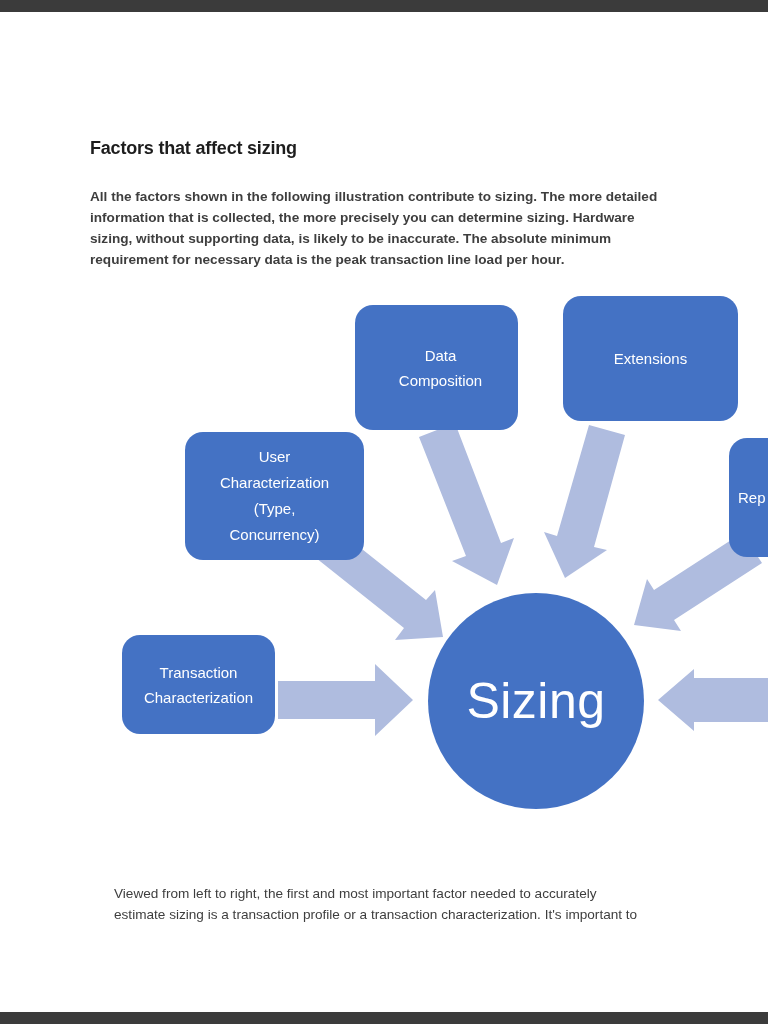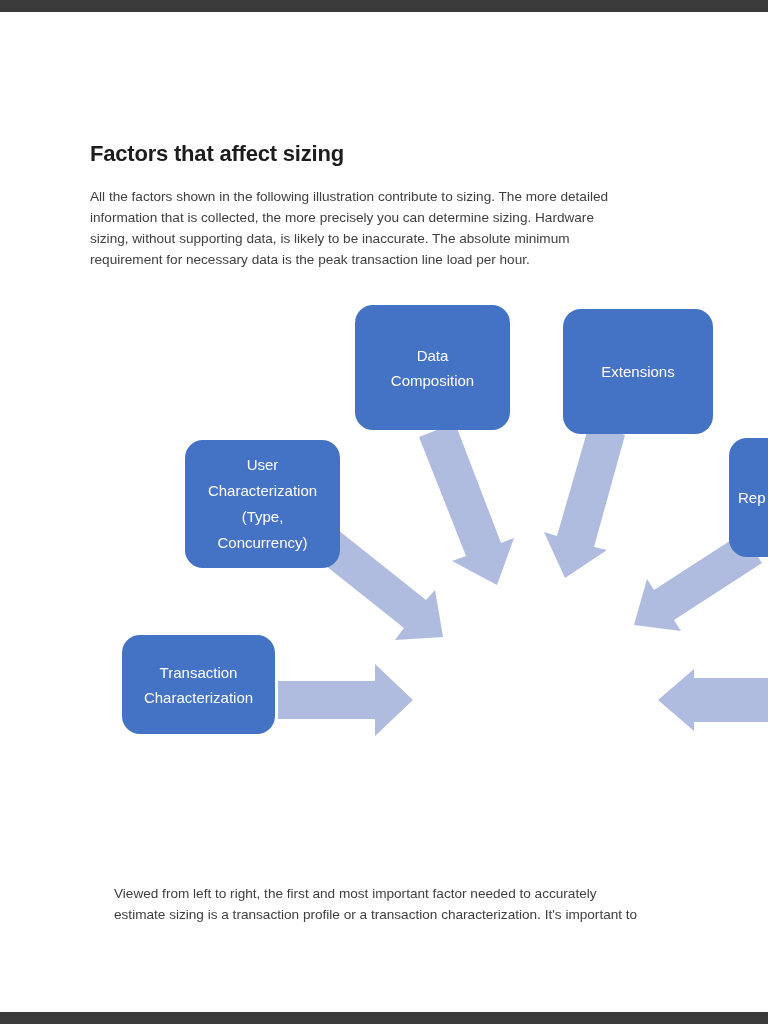--- a/index.html
+++ b/index.html
@@ -7,42 +7,42 @@
     width:768px;height:1024px;position:relative;overflow:hidden;
     background:#ffffff;
     font-family:"Liberation Sans",sans-serif;
   }
   .viewer-bar{position:absolute;left:0;width:768px;height:12px;background:#3b3b3b;}
   .viewer-bar.top{top:0;}
   .viewer-bar.bottom{bottom:0;}
 
   .page-heading{
     position:absolute;left:90px;top:126px;width:600px;
-    font-size:22px;font-weight:bold;color:#1d1d1d;letter-spacing:-0.2px;
+    font-size:18px;font-weight:bold;color:#1d1d1d;letter-spacing:-0.2px;
   }
   .body-par{
     position:absolute;left:90px;width:600px;
     font-size:13.6px;line-height:21px;color:#3e3e3e;
     white-space:pre-line;
   }
-  .par-top{top:172px;}
+  .par-top{top:172px;font-weight:bold;}
   .par-bottom{top:869px;margin-left:24px;}
 
   .diagram{position:absolute;left:0;top:290px;width:768px;height:540px;}
   .arrow-layer{position:absolute;left:0;top:0;width:768px;height:540px;}
 
   .factor-box{
     position:absolute;border-radius:18px;background:#4472c4;
     display:flex;align-items:center;justify-content:center;
     color:#ffffff;font-size:15px;line-height:25px;text-align:center;
   }
   .box-label{white-space:pre-line;}
   .box-data{left:355px;top:15px;width:155px;height:125px;}
-  .box-ext{left:563px;top:19px;width:150px;height:125px;}
-  .box-user{left:185px;top:150px;width:155px;height:128px;line-height:26px;}
+  .box-ext{left:563px;top:6px;width:175px;height:125px;}
+  .box-user{left:185px;top:142px;width:179px;height:128px;line-height:26px;}
   .box-trans{left:122px;top:345px;width:153px;height:99px;}
   .box-rep{left:729px;top:148px;width:140px;height:119px;justify-content:flex-start;padding-left:9px;box-sizing:border-box;}
 
   .sizing-circle{
     position:absolute;left:428px;top:303px;width:216px;height:216px;
     border-radius:50%;background:#4472c4;
     display:flex;align-items:center;justify-content:center;
     color:#ffffff;font-size:50px;letter-spacing:0.5px;
   }
 </style>
@@ -63,21 +63,21 @@
 
   <svg class="arrow-layer" width="768" height="540" viewBox="0 290 768 540" xmlns="http://www.w3.org/2000/svg">
     <polygon points="278,719 375,719 375,736 413,700 375,664 375,681 278,681" fill="#afbcdf"></polygon>
     <polygon points="311,554 404,628 395,640 443,637 435,590 426,600 333,526" fill="#afbcdf"></polygon>
     <polygon points="419,437 466,556 452,561 497,585 514,538 501,543 455,423" fill="#afbcdf"></polygon>
     <polygon points="589,425 557,536 544,532 565,578 607,550 594,547 625,435" fill="#afbcdf"></polygon>
     <polygon points="742,533 654,590 647,579 634,625 681,631 674,620 762,563" fill="#afbcdf"></polygon>
     <polygon points="768,678 694,678 694,669 658,700 694,731 694,722 768,722" fill="#afbcdf"></polygon>
   </svg>
 
-  <div class="factor-box box-data" style="background: rgb(68, 114, 196);">
+  <div class="factor-box box-data" style="background: rgb(68, 114, 196); padding-left: 8px;">
     <span class="box-label">Data
 Composition</span>
   </div>
 
   <div class="factor-box box-ext" style="background: rgb(68, 114, 196);">
     <span class="box-label">Extensions</span>
   </div>
 
   <div class="factor-box box-user" style="background: rgb(68, 114, 196);">
     <span class="box-label">User
@@ -88,17 +88,20 @@
 
   <div class="factor-box box-trans" style="background: rgb(68, 114, 196);">
     <span class="box-label">Transaction
 Characterization</span>
   </div>
 
   <div class="factor-box box-rep" style="background: rgb(68, 114, 196);">
     <span class="box-label">Rep</span>
   </div>
 
+  <div class="sizing-circle" style="background: rgb(68, 114, 196);">
+    <span>Sizing</span>
+  </div>
 
 </div>
 
 <p class="body-par par-bottom">Viewed from left to right, the first and most important factor needed to accurately
 estimate sizing is a transaction profile or a transaction characterization. It's important to</p>
 
 </body></html>

